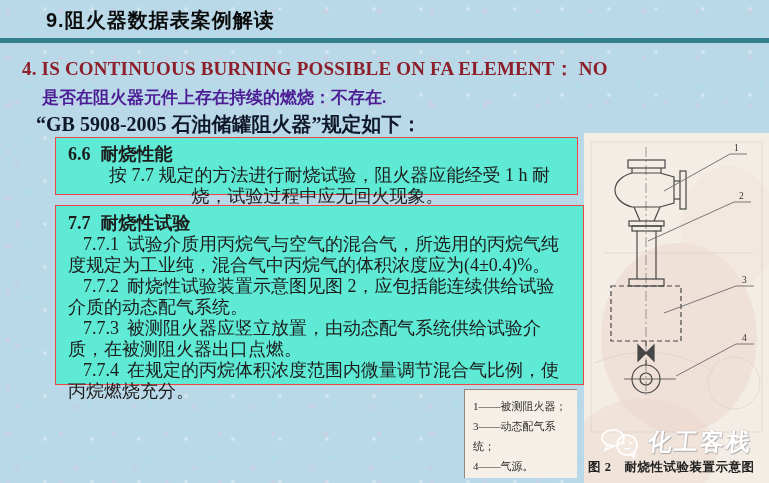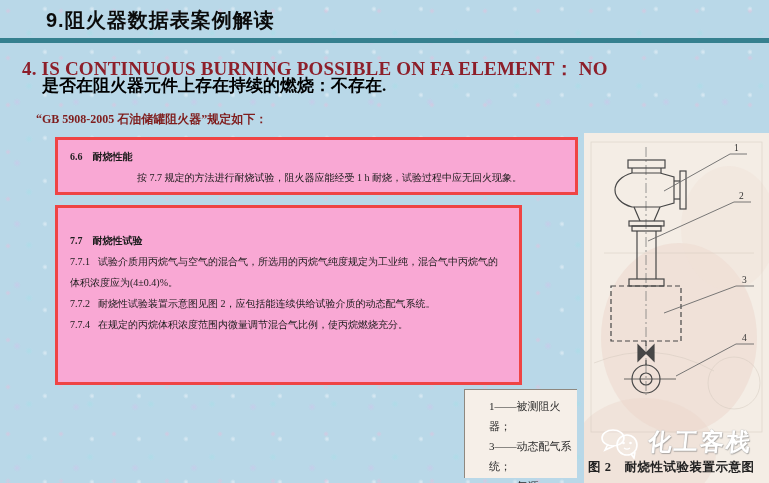--- a/index.html
+++ b/index.html
@@ -17,37 +17,37 @@
   .slide-title{
     position:absolute;left:8px;top:7px;
     font-family:"Liberation Sans","DejaVu Sans",sans-serif;
     font-weight:900;font-size:20px;color:#0b0b0b;letter-spacing:1px;margin-left:38px;
   }
   .teal-rule{position:absolute;left:0;top:38px;width:769px;height:5px;background:#35808f;}
   .h-en{
     position:absolute;left:22px;top:56px;width:700px;
     font-weight:bold;font-size:19px;color:#8d1f2a;letter-spacing:.2px;
   }
-  .h-cn1{position:absolute;left:42px;top:74px;font-weight:bold;font-size:17px;color:#000000;}
-  .h-cn2{position:absolute;left:36px;top:111px;font-weight:bold;font-size:12px;color:#7f1d1d;text-align:center;}
+  .h-cn1{position:absolute;left:42px;top:86px;font-weight:bold;font-size:17px;color:#4c1d95;}
+  .h-cn2{position:absolute;left:36px;top:111px;font-weight:bold;font-size:20px;color:#0f172a;text-align:center;}
   .doc-box{
-    position:absolute;background:#f9a8d4;border:3px solid #ef4444;
-    color:#1c1c1c;font-size:10px;line-height:21px;
+    position:absolute;background:#5eead4;border:1px solid #ef4444;
+    color:#1c1c1c;font-size:18px;line-height:21px;
   }
   .box-66{left:55px;top:137px;width:523px;height:58px;padding:6px 10px 0 12px;box-sizing:border-box;}
-  .box-77{left:55px;top:205px;width:467px;height:180px;padding:22px 12px 0 12px;box-sizing:border-box;}
+  .box-77{left:55px;top:205px;width:529px;height:180px;padding:7px 12px 0 12px;box-sizing:border-box;}
   .clause-head{font-weight:bold;}
   .clause-head .cnum{margin-right:10px;}
   .doc-box p{margin:0;}
   .indent{text-indent:24px;text-align:center;}
-  .cn{margin-right:8px;}
+  .cn{margin-right:8px;margin-left:15px;}
   .legend-frag{
     position:absolute;left:464px;top:389px;width:113px;height:89px;
     background:#f6efe8;border-left:1px solid #8f887f;border-top:1px solid #8f887f;
-    padding:6px 0 0 24px;box-sizing:border-box;
+    padding:6px 0 0 8px;box-sizing:border-box;
     font-size:11px;line-height:20px;color:#2b2b2b;
   }
   .diagram-panel{position:absolute;left:584px;top:133px;width:185px;height:350px;background:#f4ede5;}
   .diagram-panel svg{display:block;}
   .fig-caption{
     position:absolute;left:588px;top:459px;width:180px;
     font-weight:bold;font-size:12.5px;color:#222;letter-spacing:.5px;white-space:nowrap;
   }
   .watermark{
     position:absolute;left:600px;top:424px;width:168px;height:36px;
@@ -76,20 +76,21 @@
   </p>
   <p class="indent">按 7.7 规定的方法进行耐烧试验，阻火器应能经受 1 h 耐烧，试验过程中应无回火现象。</p>
 </div>
 
 <div class="doc-box box-77">
   <p class="clause-head">
     <span class="cnum">7.7</span><span>耐烧性试验</span>
   </p>
   <p><span class="cn">7.7.1</span><span>试验介质用丙烷气与空气的混合气，所选用的丙烷气纯度规定为工业纯，混合气中丙烷气的体积浓度应为(4±0.4)%。</span></p>
   <p><span class="cn">7.7.2</span><span>耐烧性试验装置示意图见图 2，应包括能连续供给试验介质的动态配气系统。</span></p>
+  <p><span class="cn">7.7.3</span><span>被测阻火器应竖立放置，由动态配气系统供给试验介质，在被测阻火器出口点燃。</span></p>
   <p><span class="cn">7.7.4</span><span>在规定的丙烷体积浓度范围内微量调节混合气比例，使丙烷燃烧充分。</span></p>
 </div>
 
 <div class="legend-frag">
   <div>1——被测阻火器；</div>
   <div>3——动态配气系统；</div>
   <div>4——气源。</div>
 </div>
 
 <div class="diagram-panel">

